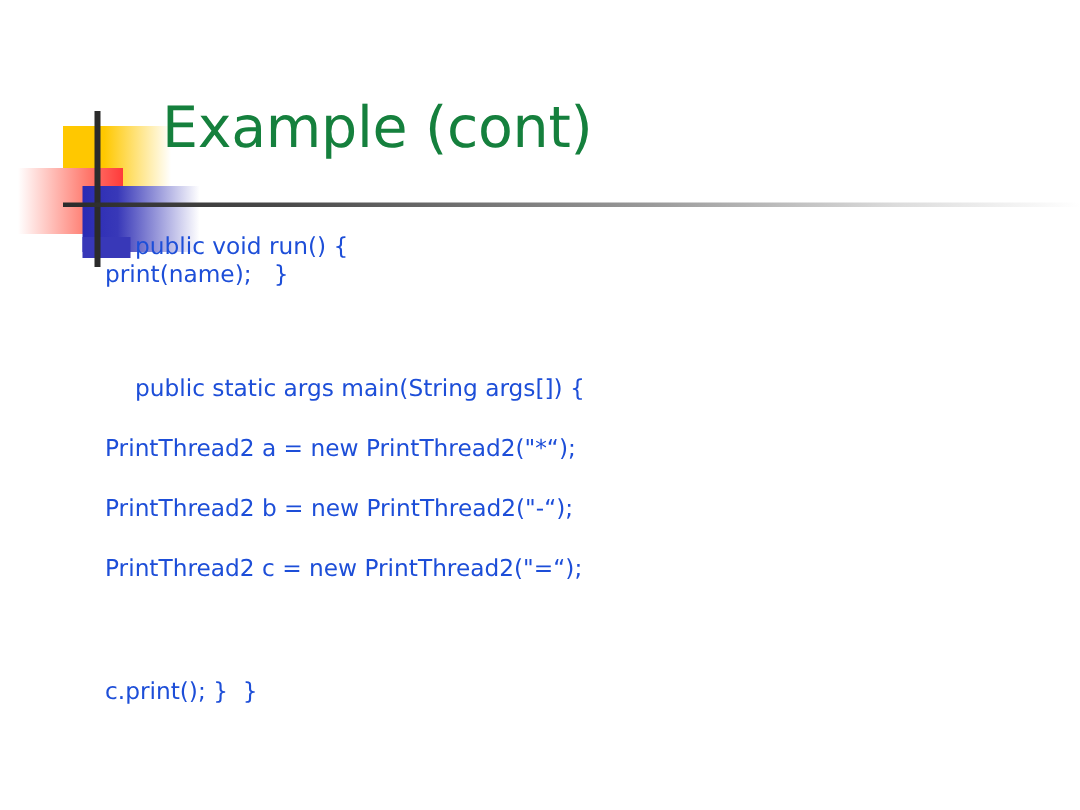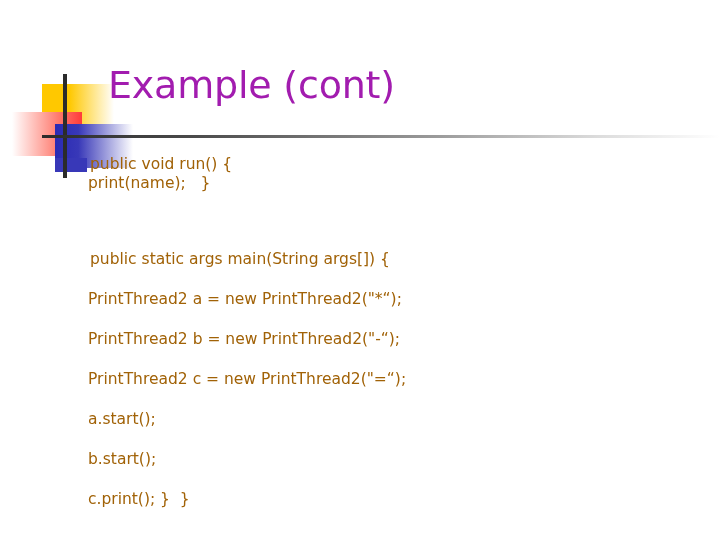--- a/index.html
+++ b/index.html
@@ -85,40 +85,40 @@
   }
 
   
   #title {
     position: absolute;
     left: 108px;
     top: 62px;
     font-size: 38px;
     line-height: 46px;
     font-weight: normal;
-    color: #a21caf;
+    color: #15803d;
     letter-spacing: -0.2px;
     white-space: nowrap;
   }
 
   
   #body {
     position: absolute;
     left: 0;
     top: 155px;
     width: 720px;
   }
   .code-line {
-    color: #a16207;
+    color: #1d4ed8;
     font-size: 15.5px;
     line-height: 19px;
     white-space: pre;
   }
   .lvl0 { margin-left: 90px; }
-  .lvl1 { margin-left: 88px; }
+  .lvl1 { margin-left: 70px; }
 
   .gap-sm { height: 19px; }
   .gap-md { height: 38px; }
   .gap-lg { height: 21px; }
 </style>
 </head>
 <body>
 
 <div id="slide">
 
@@ -144,20 +144,18 @@
     <div class="code-line lvl0">public static args main(String args[]) {</div>
 
     <div class="gap-lg"></div>
 
     <div class="code-line lvl1">PrintThread2 a = new PrintThread2("*“);</div>
     <div class="gap-lg"></div>
     <div class="code-line lvl1">PrintThread2 b = new PrintThread2("-“);</div>
     <div class="gap-lg"></div>
     <div class="code-line lvl1">PrintThread2 c = new PrintThread2("=“);</div>
     <div class="gap-lg"></div>
-    <div class="code-line lvl1">a.start();</div>
     <div class="gap-lg"></div>
-    <div class="code-line lvl1">b.start();</div>
     <div class="gap-lg"></div>
     <div class="code-line lvl1">c.print(); }  }</div>
   </div>
 
 </div>
 
 </body></html>

